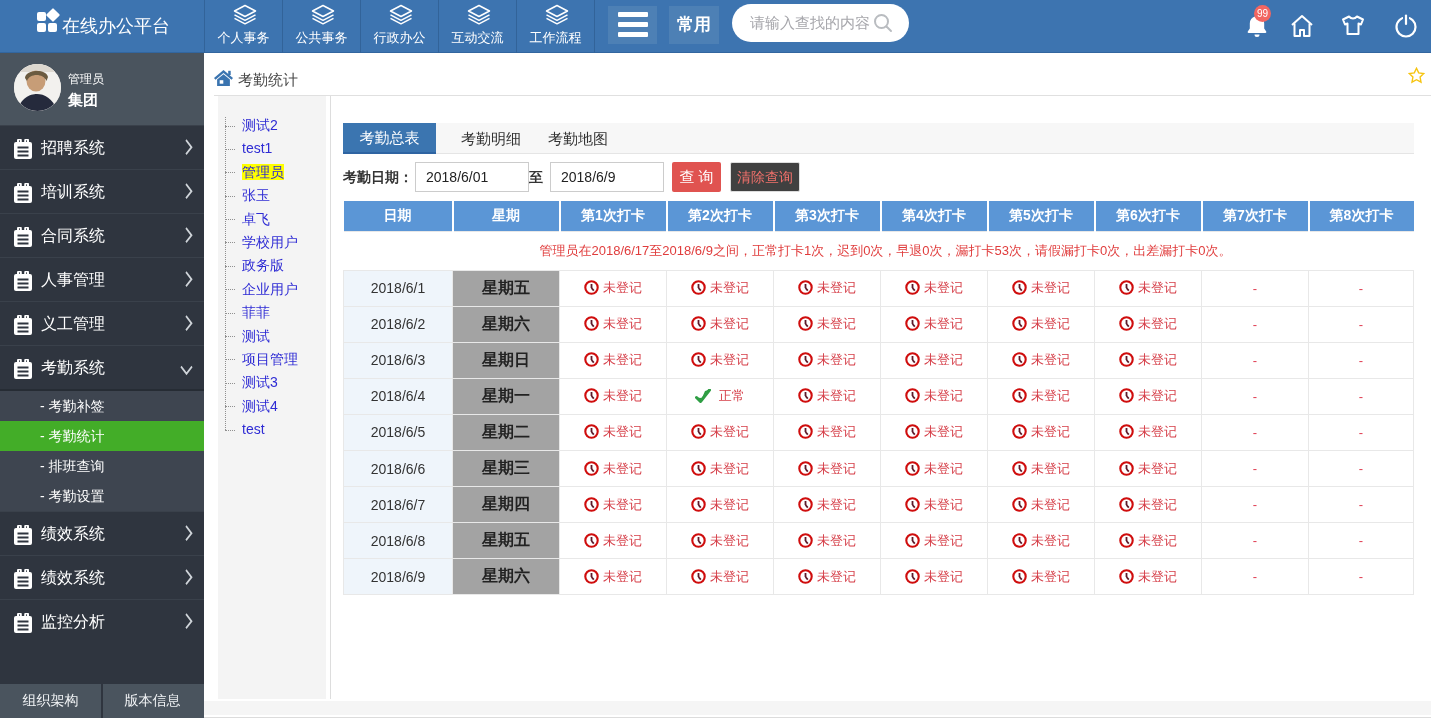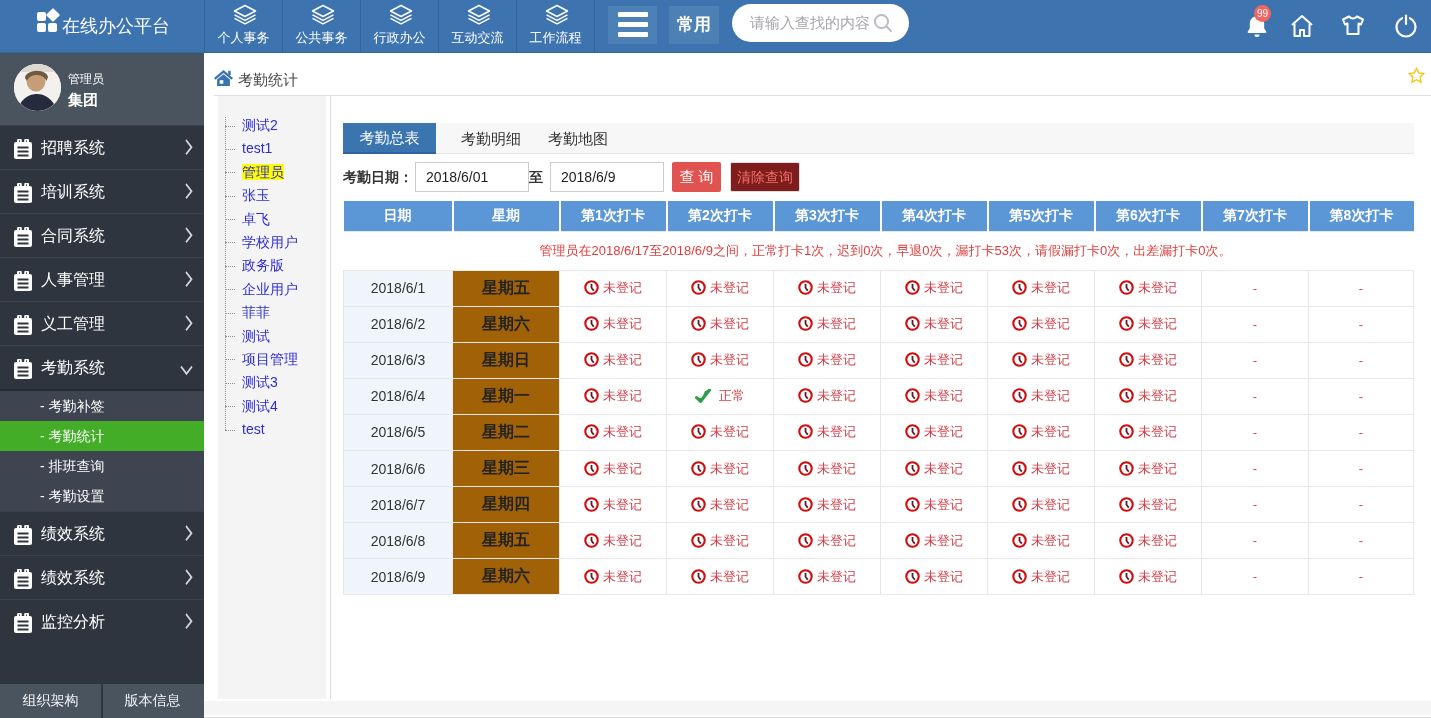--- a/index.html
+++ b/index.html
@@ -48,29 +48,29 @@
 .bline{position:absolute;left:204px;top:717px;width:1227px;height:1px;background:#dcdcdc}
 
 .tabstrip{position:absolute;left:343px;top:123px;width:1071px;height:31px;background:#f7f7f7;border-bottom:1px solid #e5e5e5}
 .tab-a{position:absolute;left:343px;top:123px;width:93px;height:31px;background:#3b75b0;border-bottom:2px solid #2e64a2;color:#fff;font-size:15px;text-align:center;line-height:29px}
 .tab{position:absolute;top:123px;height:31px;font-size:15px;color:#333;line-height:31px}
 
 .flabel{position:absolute;left:343px;top:169px;font-size:14px;font-weight:bold;color:#333}
 .finput{position:absolute;top:162px;height:30px;border:1px solid #ccc;background:#fff;font-size:14px;color:#222;padding-left:10px;line-height:28px}
 .fzhi{position:absolute;left:529px;top:169px;font-size:14px;font-weight:bold;color:#333}
 .btn-q{position:absolute;left:672px;top:162px;width:49px;height:30px;background:#e05350;color:#fff;font-size:15px;text-align:center;line-height:30px;border-radius:2px}
-.btn-c{position:absolute;left:730px;top:162px;width:70px;height:30px;background:#7f1d1d;border:1px solid #ddd;color:#f2716b;font-size:14px;text-align:center;line-height:28px;border-radius:2px}
+.btn-c{position:absolute;left:730px;top:162px;width:70px;height:30px;background:#404040;border:1px solid #ddd;color:#f2716b;font-size:14px;text-align:center;line-height:28px;border-radius:2px}
 
 table.rpt{position:absolute;left:343px;top:201px;width:1071px;border-collapse:collapse;table-layout:fixed}
 table.rpt th{height:30px;background:#5b96d6;color:#fff;font-size:14px;font-weight:bold;border-right:2px solid #fff;text-align:center;padding:0}
 table.rpt th:last-child{border-right:none}
 table.rpt td{height:36.1px;border:1px solid #e8e8e8;text-align:center;font-size:13px;padding:0;vertical-align:middle}
 table.rpt tr.inforow td{border-left:none;border-right:none;color:#e03c3c;font-size:13px;height:39px;text-indent:14px}
 table.rpt td.dcol{background:#eff5fb;color:#333;font-size:14px}
-table.rpt td.wcol{background:#a16207;color:#222;font-size:16px;font-weight:bold}
+table.rpt td.wcol{background:#a3a3a3;color:#222;font-size:16px;font-weight:bold}
 .late{color:#d6404a;white-space:nowrap}
 .late svg{vertical-align:-3px;margin-right:4px}
 .ok{color:#d6404a;white-space:nowrap}
 .ok svg{vertical-align:-3px;margin-right:4px}
 .dash{color:#e03c50}
 </style></head>
 <body>
 
 <div class="topbar"></div>
 <div class="logo">

